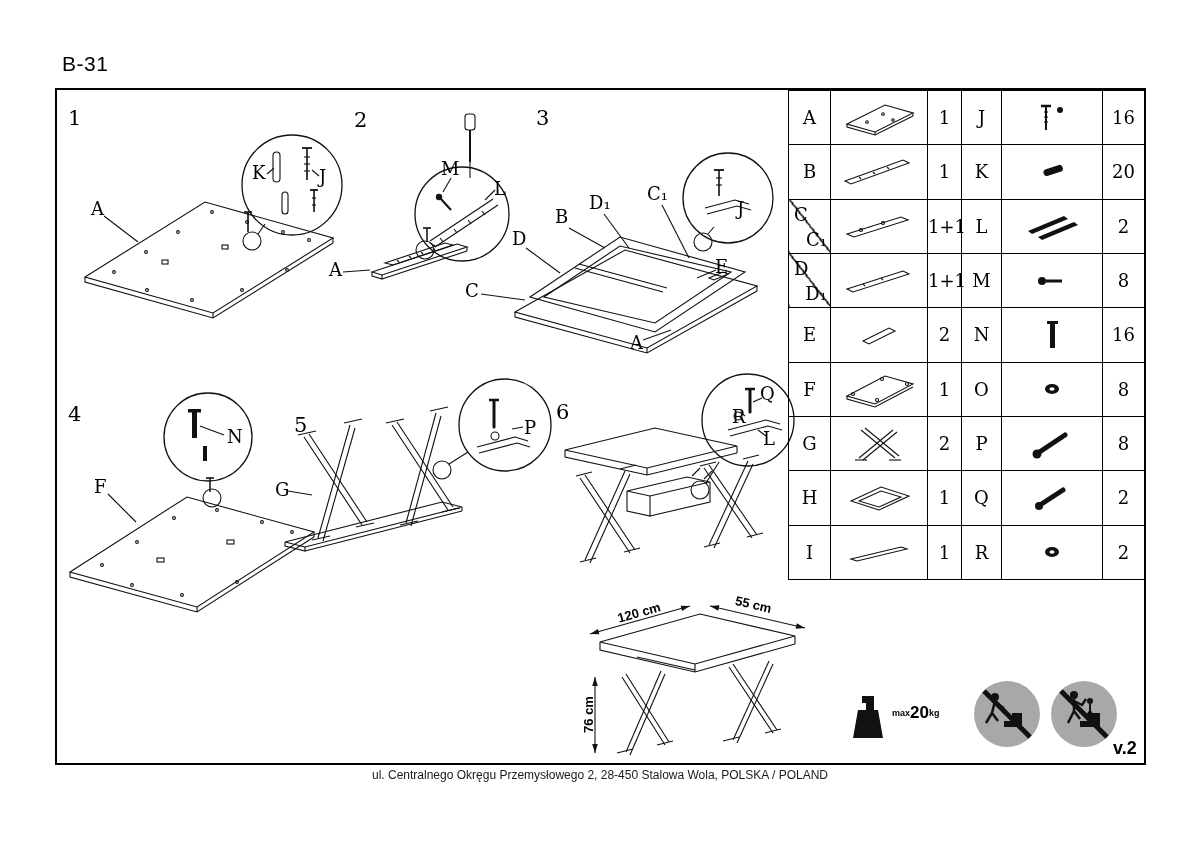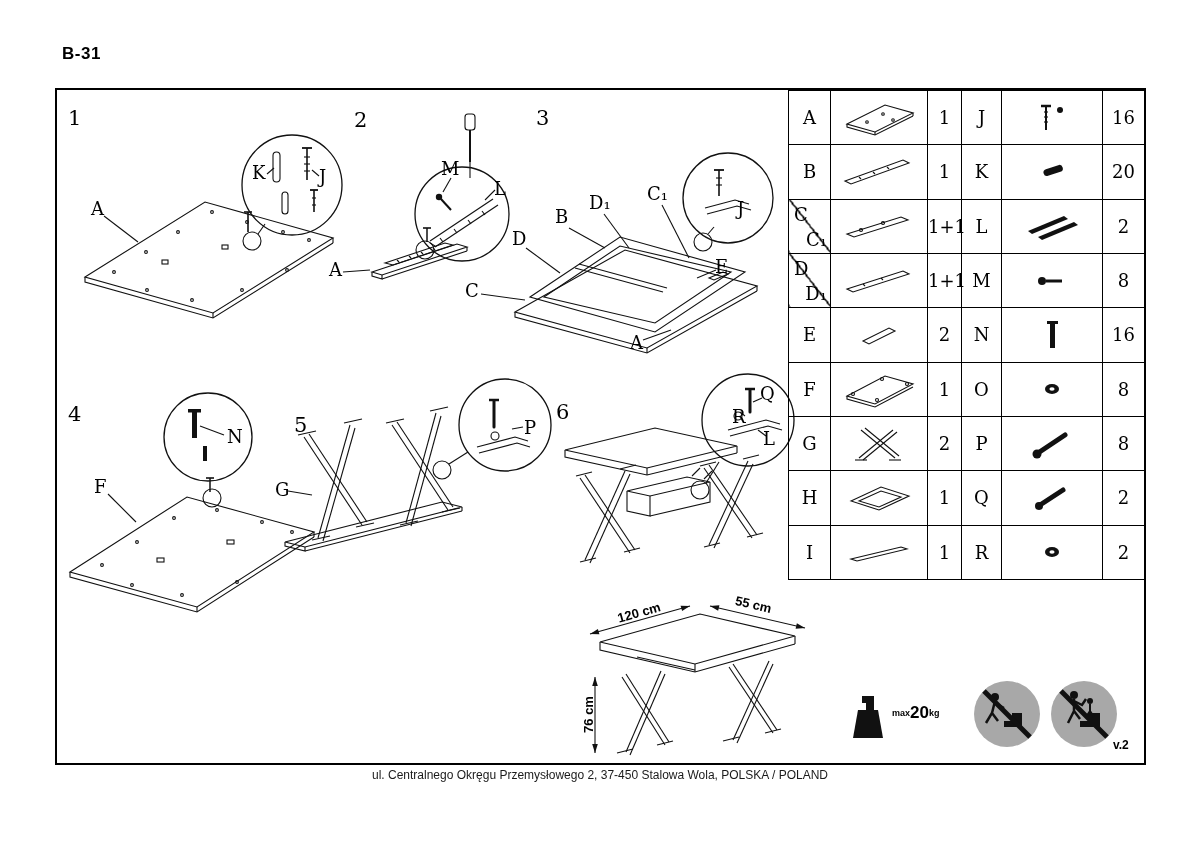--- a/index.html
+++ b/index.html
@@ -1,21 +1,21 @@
 <!DOCTYPE html>
 <html><head>
 <meta charset="utf-8">
 <style>
   * { box-sizing: border-box; margin: 0; padding: 0; }
   html, body { width: 1200px; height: 848px; }
   body { position: relative; background: #fff; color: #000;
          font-family: "Liberation Sans", sans-serif; overflow: hidden; }
 
-  #title { position: absolute; left: 62px; top: 44px; font-size: 17px;
-           font-weight: bold; letter-spacing: .5px; }
+  #title { position: absolute; left: 62px; top: 52px; font-size: 21px;
+           font-weight: normal; letter-spacing: .5px; }
 
   #frame { position: absolute; left: 55px; top: 88px; width: 1091px; height: 677px;
            border: 2px solid #000; }
 
   .step, .block { position: absolute; }
   .art { position: absolute; left: 0; top: 0; }
   .num { position: absolute; font-family: "DejaVu Serif", serif; font-size: 21px; line-height: 1; }
   .lbl { position: absolute; font-family: "DejaVu Serif", serif; font-size: 18px; line-height: 1; }
   .dim { position: absolute; font-size: 13px; font-weight: bold; white-space: nowrap; }
 
@@ -28,21 +28,21 @@
             background-image: linear-gradient(to top right,
               transparent 48.8%, #000 48.8%, #000 51.2%, transparent 51.2%); }
   td.diag .p1 { position: absolute; left: 5px; top: 4px; }
   td.diag .p2 { position: absolute; right: 3px; bottom: 3px; }
 
   #load { position: absolute; left: 793px; top: 602px; width: 140px; height: 50px; }
   #load .txt { position: absolute; left: 42px; top: 12px; display: flex; align-items: flex-end; }
   #load .small { font-size: 9px; font-weight: bold; padding-bottom: 3px; }
   #load .big { font-size: 17px; font-weight: bold; line-height: 1; }
 
-  #version { position: absolute; left: 1056px; top: 648px; font-size: 12px; font-weight: bold; }
+  #version { position: absolute; left: 1056px; top: 648px; font-size: 18px; font-weight: bold; }
 
   #footer { position: absolute; left: 0; top: 768px; width: 1200px; text-align: center;
             font-size: 12px; line-height: 15.5px; color: #1a1a1a; }
 </style>
 </head>
 <body>
 
 <div id="page">
 
   <div id="title">B-31</div>
@@ -552,16 +552,16 @@
             </svg>
           </td>
           <td>2</td>
         </tr>
       </tbody>
     </table>
 
   </div>
 
   <div id="footer">
-    <div>ul. Centralnego Okręgu Przemysłowego 2, 37-450 Stalowa Wola, POLSKA / POLAND</div>
+    <div>ul. Centralnego Okręgu Przemysłowego 2, 28-450 Stalowa Wola, POLSKA / POLAND</div>
   </div>
 
 </div>
 
 </body></html>

